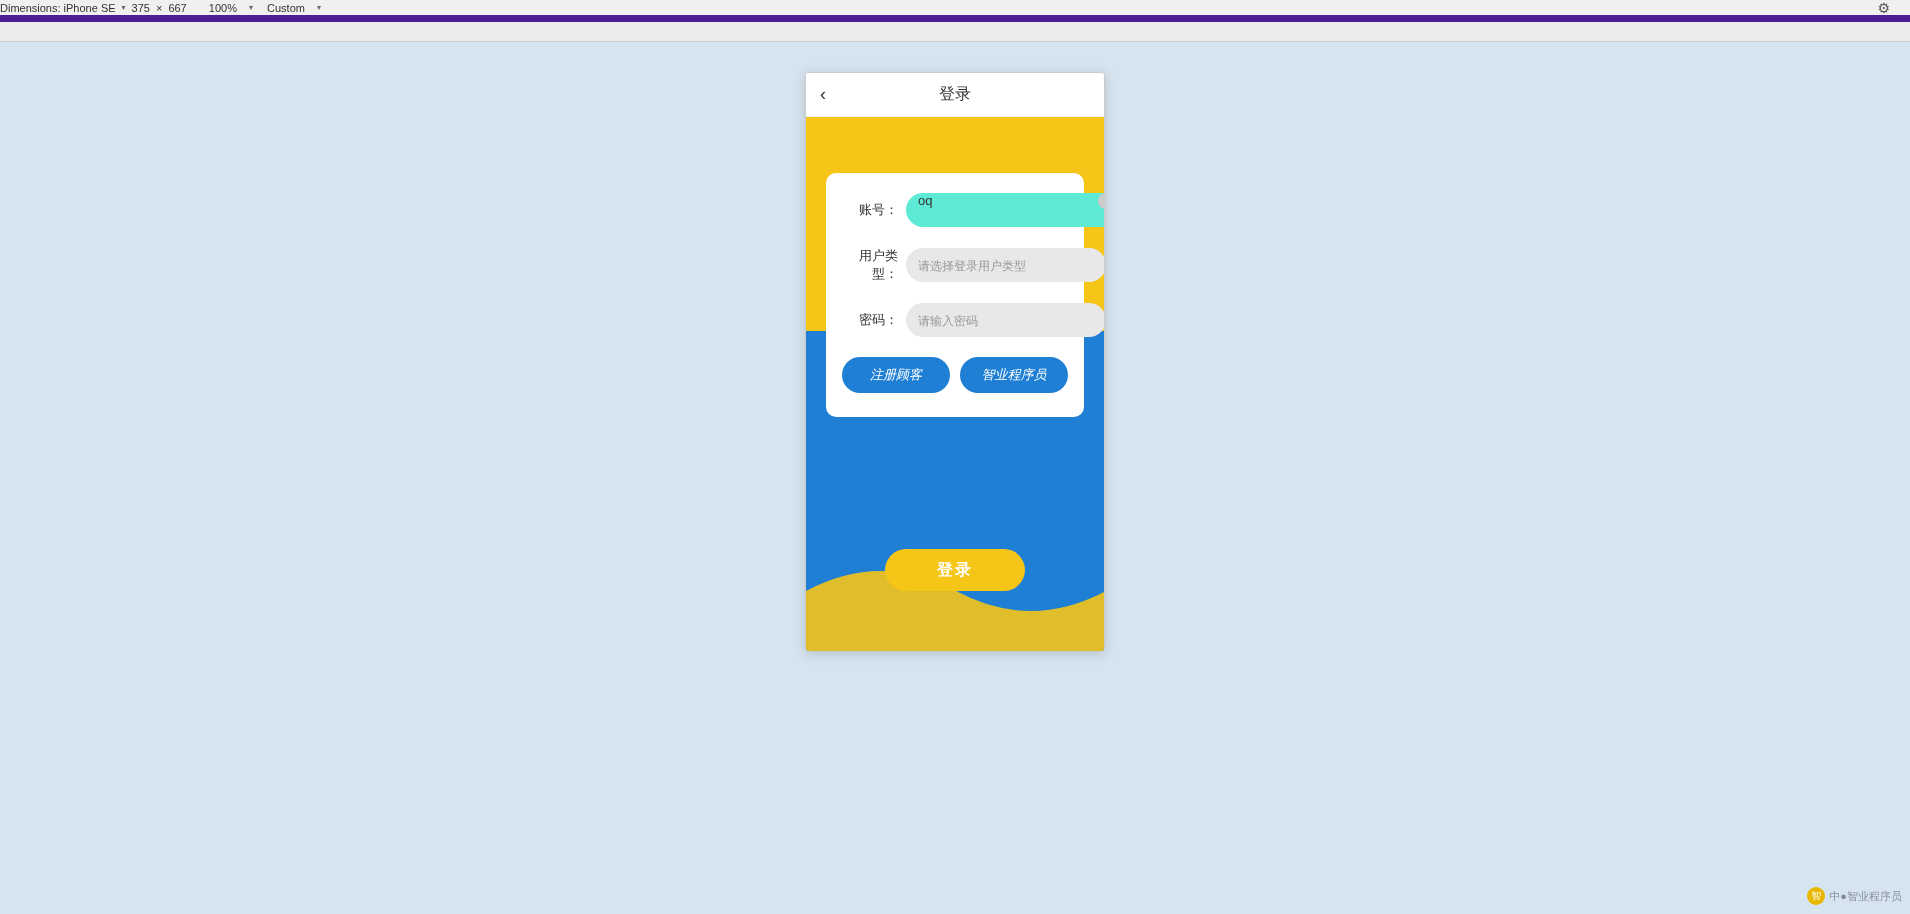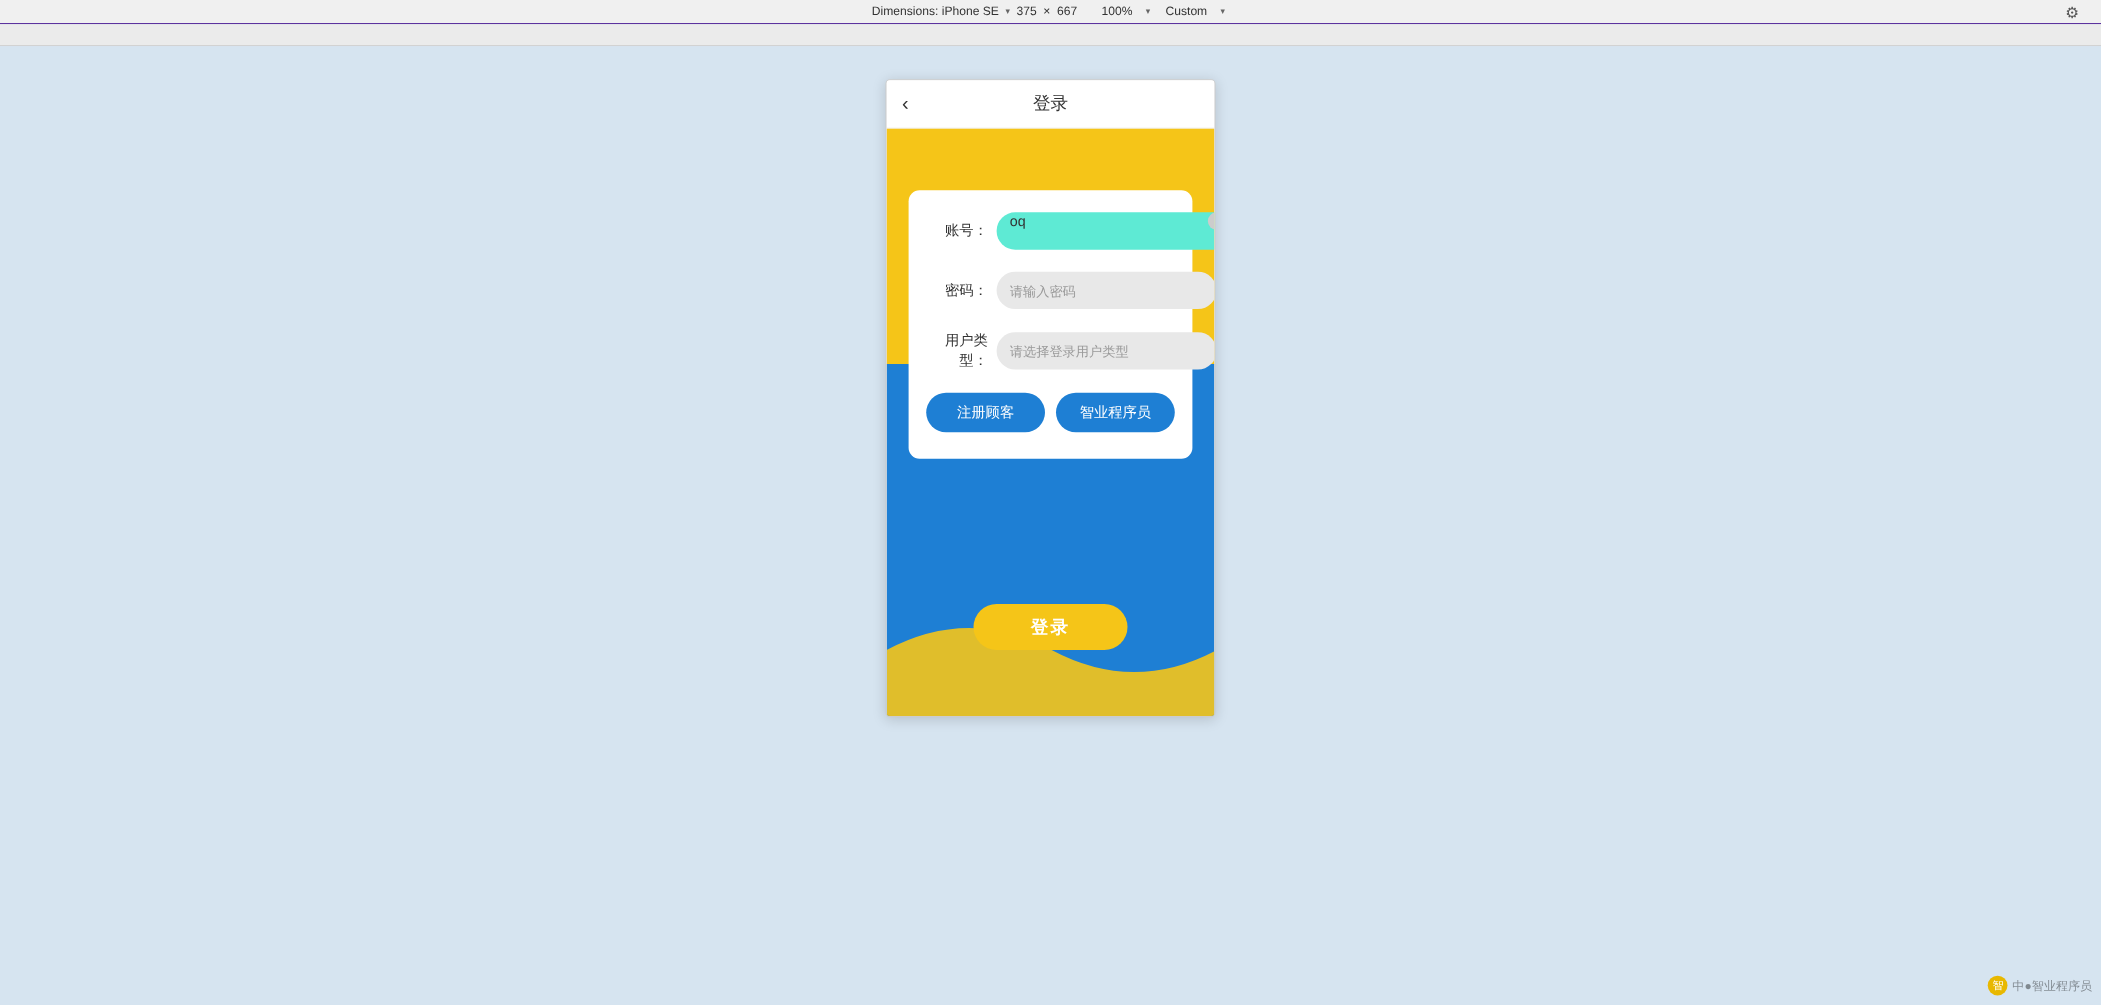--- a/index.html
+++ b/index.html
@@ -10,24 +10,24 @@
       font-family: -apple-system, BlinkMacSystemFont, 'PingFang SC', 'Microsoft YaHei', sans-serif;
       overflow: hidden;
       position: relative;
     }
 
     
     .toolbar {
       width: 100%;
       height: 22px;
       background: #f0f0f0;
-      border-bottom: 1px solid #4c1d95;
-      display: flex;
-      align-items: center;
-      justify-content: center;
+      border-bottom: 7px solid #4c1d95;
+      display: flex;
+      align-items: center;
+      justify-content: flex-start;
       gap: 8px;
       font-size: 11px;
       color: #333;
       position: relative;
     }
     .toolbar-center {
       display: flex;
       align-items: center;
       gap: 6px;
     }
@@ -188,20 +188,21 @@
     }
     .btn-register {
       flex: 1;
       height: 36px;
       border: none;
       border-radius: 18px;
       background: #1e7fd4;
       color: #fff;
       font-size: 13px;
       cursor: pointer;
+      font-style: italic;
     }
 
     
     .wave-bottom {
       position: absolute;
       bottom: 0;
       left: 0;
       right: 0;
       height: 120px;
       z-index: 1;
@@ -295,27 +296,27 @@
           <span class="form-label">账号：</span>
           <div class="input-with-toggle">
             <input type="text" value="oq" style="">
             <div class="toggle-switch">
               
             </div>
           </div>
         </div>
 
         <div class="form-row">
+          <span class="form-label">用户类型：</span>
+          <input class="form-input" type="text" placeholder="请选择登录用户类型" style="">
+        </div>
+
+        <div class="form-row">
           <span class="form-label">密码：</span>
           <input class="form-input" type="password" placeholder="请输入密码" style="">
-        </div>
-
-        <div class="form-row">
-          <span class="form-label">用户类型：</span>
-          <input class="form-input" type="text" placeholder="请选择登录用户类型" style="">
         </div>
 
         <div class="btn-row">
           <button class="btn-register">注册顾客</button>
           <button class="btn-register">智业程序员</button>
         </div>
 
       </div>
 
       <div class="login-btn-area">

